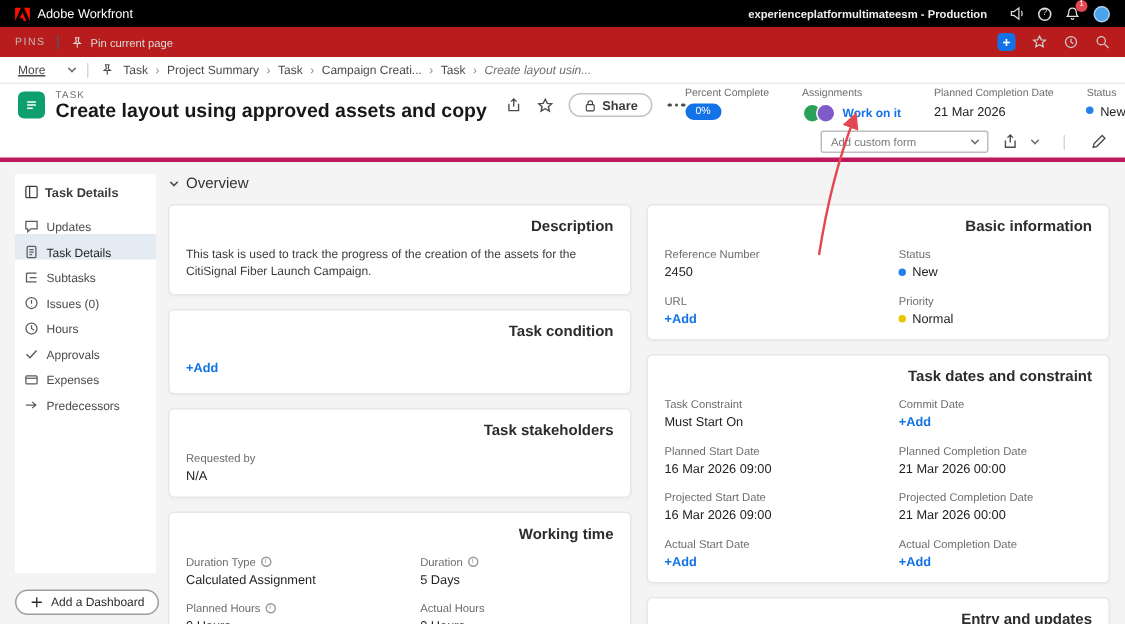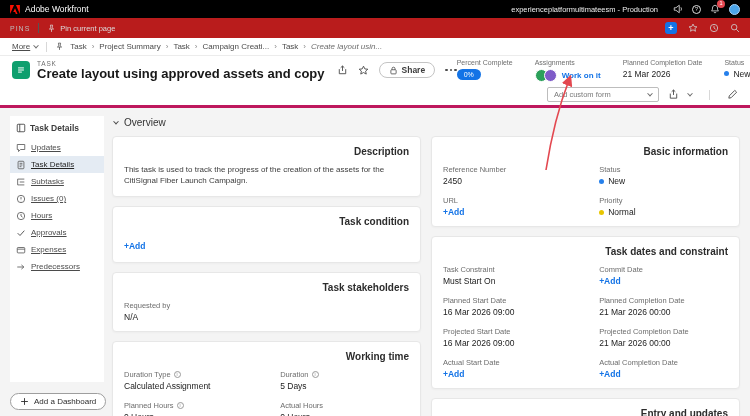--- a/index.html
+++ b/index.html
@@ -5,37 +5,37 @@
   * { box-sizing:border-box; margin:0; padding:0; }
   html,body { width:750px; height:416px; }
   body { font-family:"Liberation Sans","DejaVu Sans",sans-serif; background:#f4f4f4; position:relative; overflow:hidden; color:#2c2c2c; }
   svg { display:block; }
   a { text-decoration:none; }
 
   
   .topbar { height:18px; background:#000; color:#fff; display:flex; align-items:center; padding:0 10px; }
   .brand { font-size:8.5px; margin-left:5px; }
   .spacer { flex:1; }
-  .env { font-size:7.5px; color:#ededed; margin-right:6px; }
+  .env { font-size:7.5px; color:#ededed; margin-right:6px;font-weight:bold; }
   .tb-icon { color:#dedede; position:relative; margin-left:9px; display:flex; align-items:center; }
   .nbadge { position:absolute; top:-4px; right:-5px; background:#e34850; color:#fff; font-size:5.5px; min-width:8px; height:8px; border-radius:4px; display:flex; align-items:center; justify-content:center; line-height:1; }
   .avatar { width:11px; height:11px; border-radius:50%; background:#4aa3e8; margin-left:9px; border:1px solid #a9d3f5; }
   .help-circ { width:9px; height:9px; border:1px solid #dedede; border-radius:50%; font-size:6px; display:flex; align-items:center; justify-content:center; }
 
   
   .pinbar { height:20px; background:#b91c1c; color:#c9c9c9; display:flex; align-items:center; padding:0 10px; font-size:7.5px; }
   .pins-label { letter-spacing:1px; font-size:7px; color:#bdbdbd; }
   .vdiv-dark { width:1px; height:10px; background:#555; margin:0 8px; }
   .pin-btn { display:flex; align-items:center; gap:4px; color:#dcdcdc; cursor:pointer; }
   .pb-icon { margin-left:11px; color:#cfcfcf; display:flex; align-items:center; cursor:pointer; }
   .blue-tile { width:12px; height:12px; background:#1373e6; border-radius:3px; color:#fff; font-size:9px; font-weight:bold; display:flex; align-items:center; justify-content:center; line-height:1; }
 
   
   .crumbbar { height:18px; background:#fff; border-bottom:1px solid #ececec; display:flex; align-items:center; padding:0 12px; font-size:8px; color:#4b4b4b; }
-  .more-btn { display:flex; align-items:center; gap:4px; cursor:pointer;text-decoration:underline; }
+  .more-btn { display:flex; align-items:center; gap:16px; cursor:pointer;text-decoration:underline; }
   .chev { width:4px; height:4px; border-right:1px solid #6e6e6e; border-bottom:1px solid #6e6e6e; display:inline-block; }
   .chev.down { transform:rotate(45deg) translate(-1px,-1px); }
   .vdiv-light { width:1px; height:10px; background:#d8d8d8; margin:0 8px; }
   .crumb { color:#4b4b4b; cursor:pointer; }
   .crumb-sep { margin:0 5px; color:#8a8a8a; }
   .crumb.current { font-style:italic; color:#6e6e6e; cursor:default; }
 
   
   .titlebar { height:28px; background:#fff; display:flex; align-items:center; padding:0 12px; }
   .task-tile { width:18px; height:18px; border-radius:4px; background:#0e9f6e; display:flex; align-items:center; justify-content:center; flex:0 0 auto; }
@@ -60,21 +60,21 @@
 
   
   .formrow { height:24px; background:#fff; border-bottom:3px solid #be185d; display:flex; align-items:center; justify-content:flex-end; padding:0 12px; gap:9px; }
   .custom-form { width:112px; height:15px; border:1px solid #bdbdbd; border-radius:2px; display:flex; align-items:center; justify-content:space-between; padding:0 6px; font-size:7.5px; color:#7a7a7a; cursor:text; }
   .fr-icon { color:#4b4b4b; display:flex; align-items:center; cursor:pointer; }
 
   
   .content { display:flex; gap:8px; padding:8px 10px; height:308px; }
   .sidebar { width:94px; background:#fff; padding:5px 0 4px; height:calc(100% - 26px); flex:0 0 auto; }
   .sb-header { display:flex; align-items:center; gap:4px; padding:2px 6px 6px; font-size:8.5px; font-weight:bold; color:#3c3c3c; }
-  .sb-item { display:flex; align-items:center; gap:5px; padding:0 6px; height:17px; font-size:8px; color:#4b4b4b; cursor:pointer;text-decoration:underline; }
+  .sb-item { display:flex; align-items:flex-end; gap:5px; padding:0 6px; height:17px; font-size:8px; color:#4b4b4b; cursor:pointer; }
   .sb-item .ic { color:#5a5a5a; display:flex; }
   .sb-item.active { background:#e4ebf3; color:#252525; }
   .add-dash { position:absolute; left:10px; bottom:6px; display:flex; align-items:center; gap:5px; background:#fff; border:1px solid #9e9e9e; border-radius:11px; padding:3px 9px; font-size:8px; color:#2c2c2c; cursor:pointer; }
 
   .main { flex:1; min-width:0; }
   .ov-header { display:flex; align-items:center; gap:6px; margin:1px 0 8px 2px; font-size:10px; font-weight:normal; color:#323232; cursor:pointer; }
   .cols { display:flex; gap:10px; align-items:flex-start; }
   .col { flex:1; min-width:0; }
   .card { background:#fff; border:1px solid #e7e7e7; border-radius:4px; padding:9px 11px; margin-bottom:9px; box-shadow:0 1px 2px rgba(0,0,0,.03); }
   .card h3 { font-size:10px; font-weight:bold; color:#2c2c2c; margin-bottom:8px;text-align:right; }

